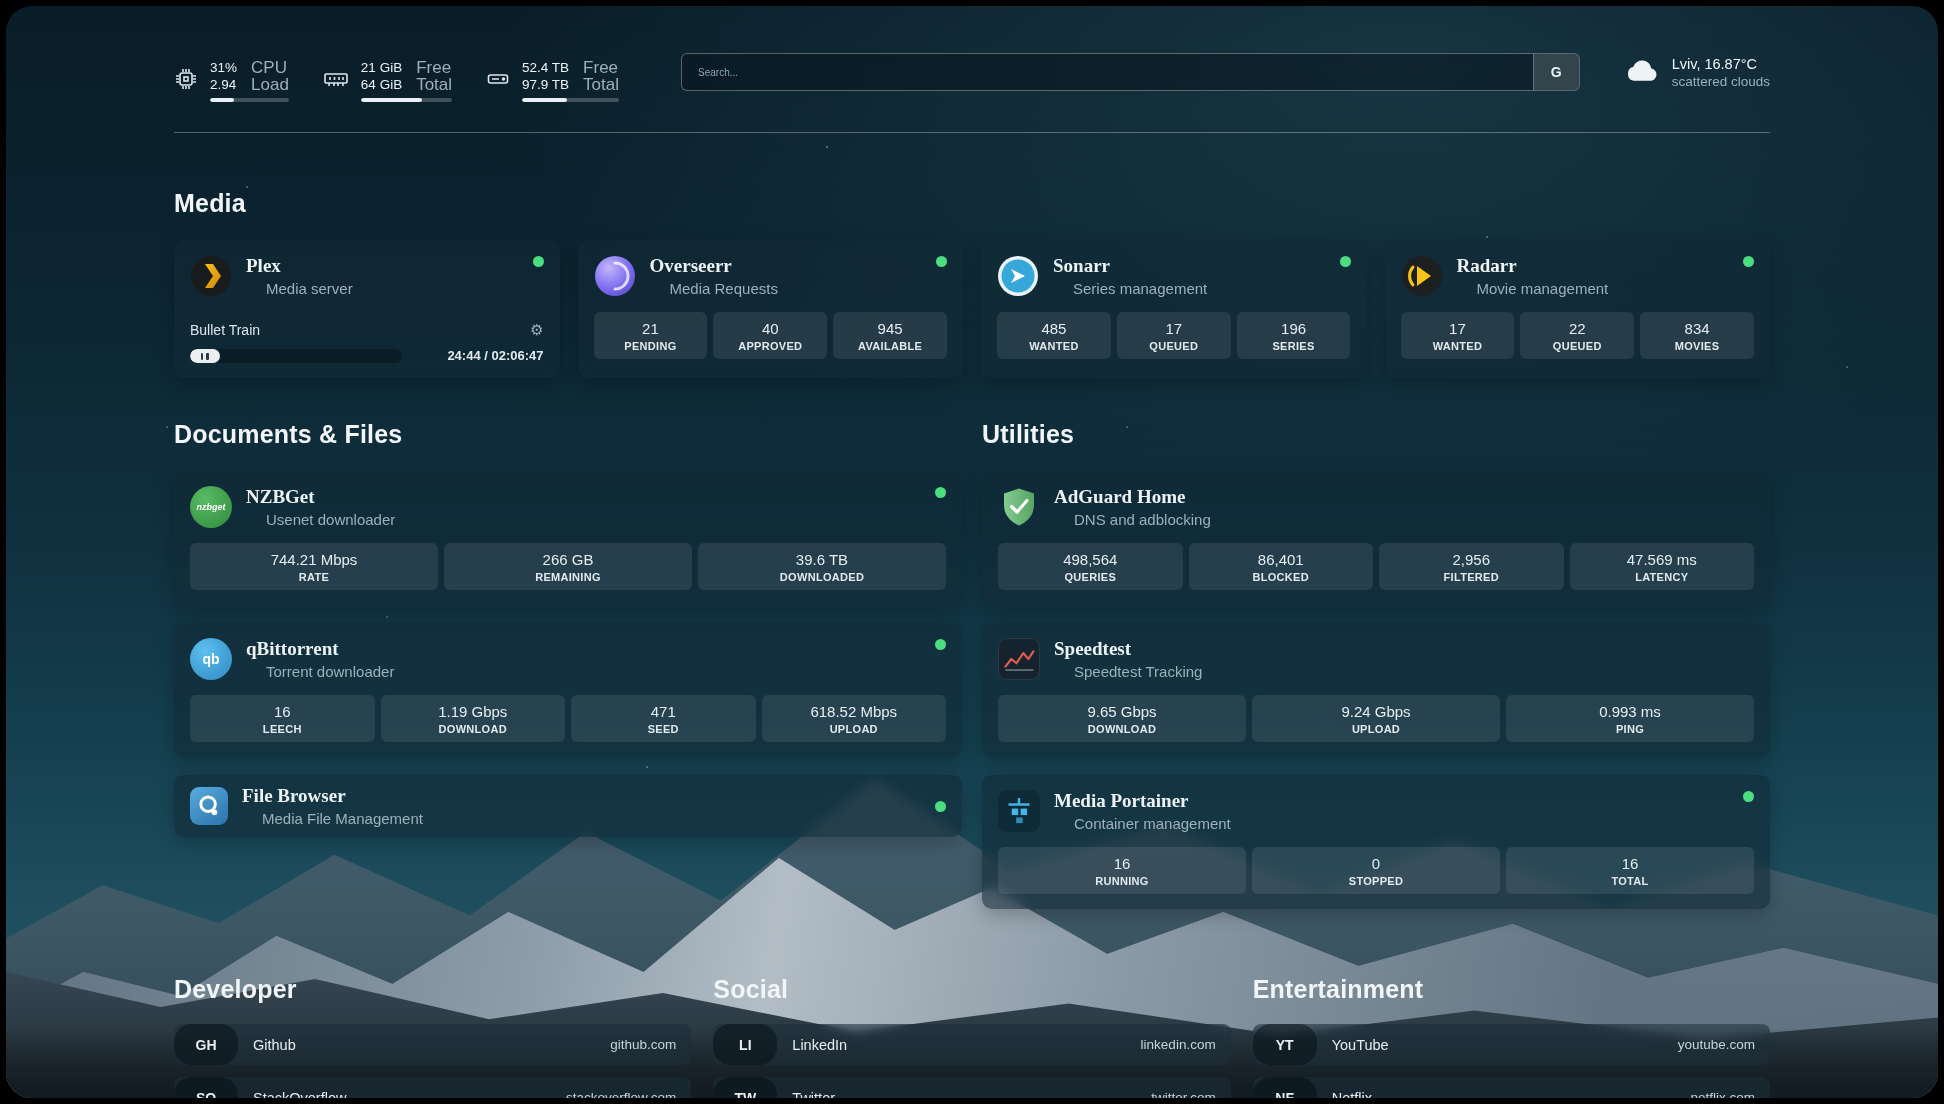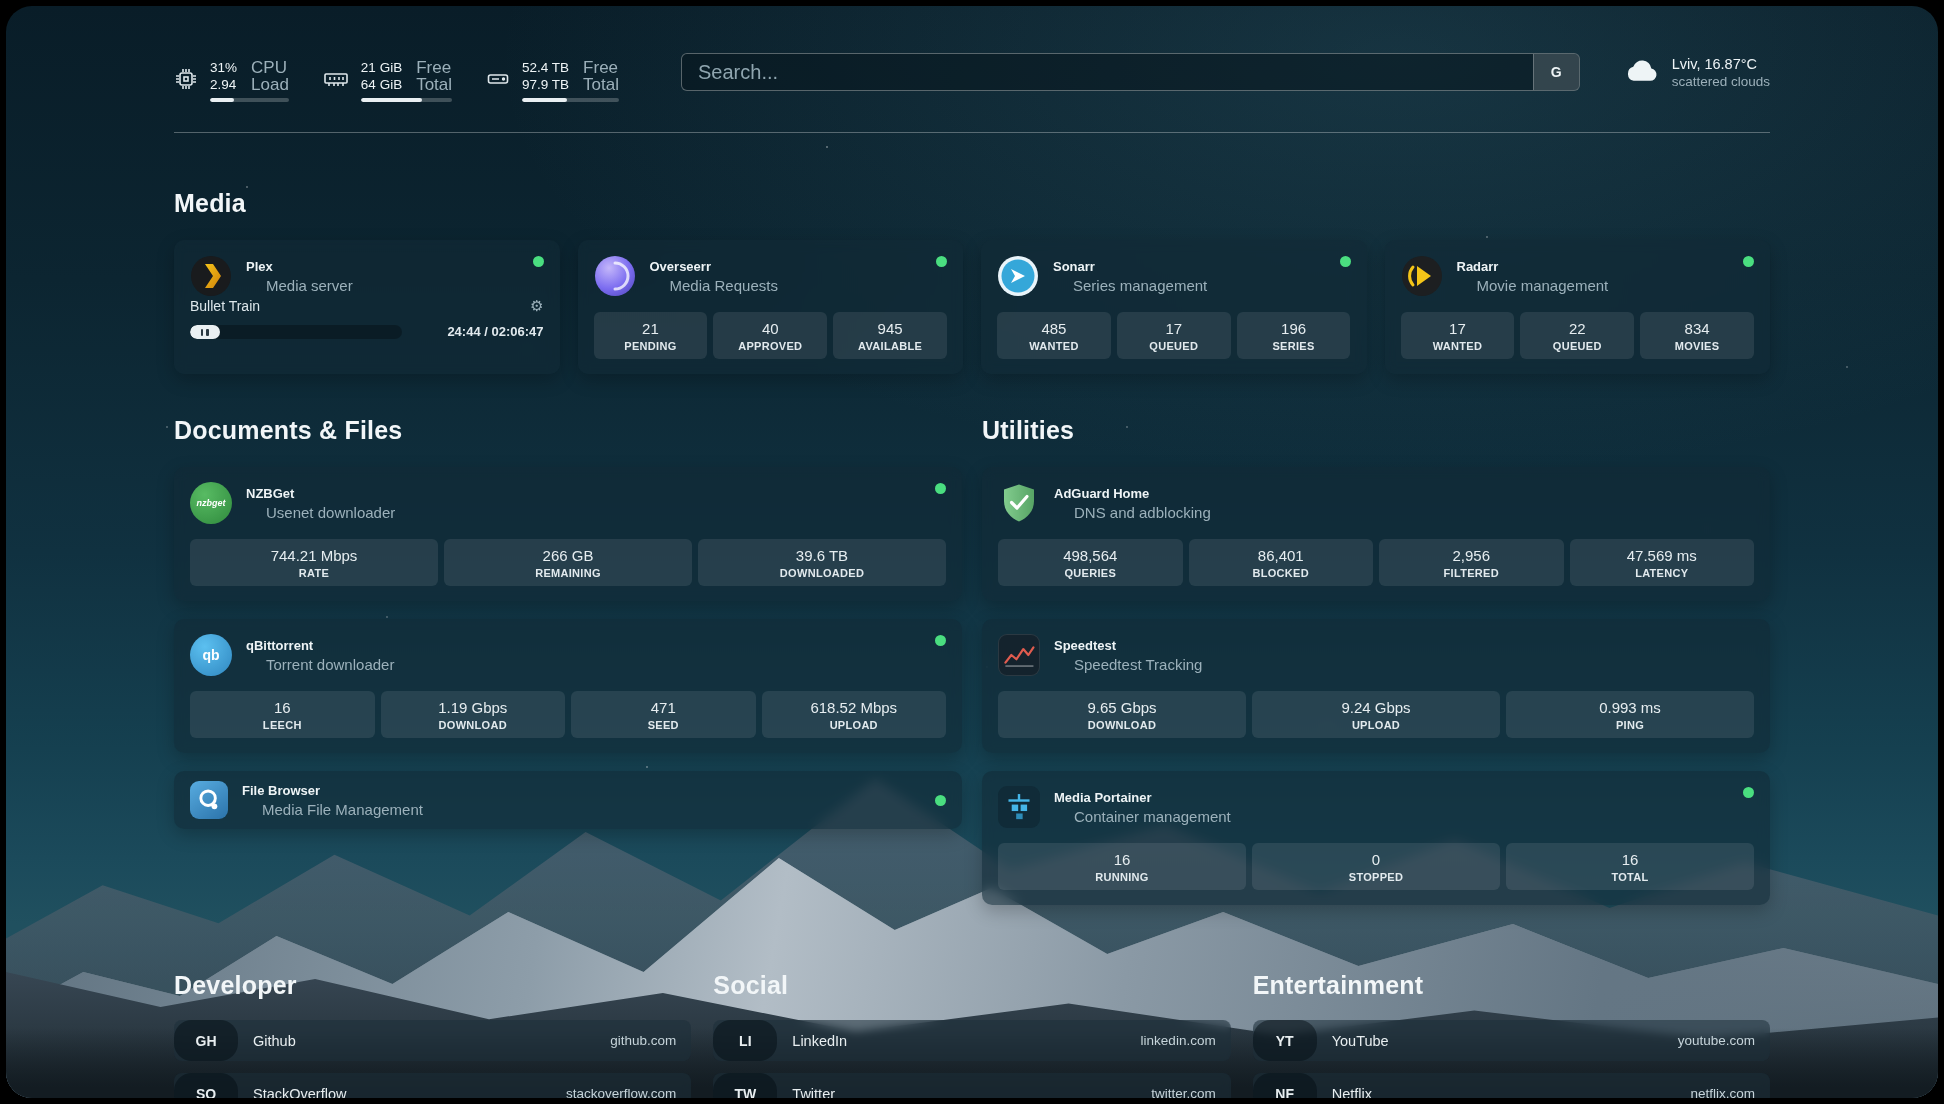--- a/index.html
+++ b/index.html
@@ -34,21 +34,21 @@
   .sys-icon { margin-top:8px; display:flex; }
   .sys-grid { display:grid; grid-template-columns:auto auto; column-gap:14px; row-gap:0; }
   .sys-val { font-size:13.5px; color:#eef4f6; line-height:17px; }
   .sys-lab { font-size:17px; color:#9cb0ba; line-height:17px; }
   .sys-bar { margin-top:5px; height:4px; border-radius:2px; background:rgba(255,255,255,.22); overflow:hidden; }
   .sys-fill { height:100%; background:#e9eff2; border-radius:2px; }
 
   .searchwrap { flex:1; display:flex; align-items:stretch; height:38px; margin:0 44px 0 28px;
     background:rgba(8,22,29,.55); border:1px solid rgba(255,255,255,.32); border-radius:6px; overflow:hidden; }
   .searchwrap input { flex:1; background:transparent; border:none; outline:none; padding:0 16px;
-    font-size:20px; color:#e8eef0; font-family:"Liberation Sans",sans-serif; }
+    font-size:10px; color:#e8eef0; font-family:"Liberation Sans",sans-serif; }
   .searchwrap input::placeholder { color:#8fa5af; }
   .search-btn { width:46px; border:none; border-left:1px solid rgba(255,255,255,.25); background:rgba(255,255,255,.16);
     color:#eef4f6; font-size:14px; font-weight:700; cursor:pointer; font-family:"Liberation Sans",sans-serif; }
 
   .weather { display:flex; align-items:flex-end; gap:12px; }
   .weather-loc { font-size:14.5px; color:#eef4f6; }
   .weather-cond { font-size:13.5px; color:#9cb0ba; margin-top:2px; }
 
   .divider { margin-top:30px; border-top:1px solid rgba(255,255,255,.30); }
 
@@ -57,31 +57,31 @@
   .sec-media { margin-top:56px; }
   .media-grid { display:grid; grid-template-columns:repeat(4,1fr); gap:18px; margin-top:22px; }
   .columns { display:grid; grid-template-columns:1fr 1fr; gap:20px; margin-top:42px; }
   .col .section-title { margin-bottom:22px; }
   .col .card + .card { margin-top:18px; }
 
   .card { position:relative; background:rgba(17,42,54,.58); border-radius:10px; padding:15px 16px;
     box-shadow:0 6px 18px rgba(0,0,0,.22); backdrop-filter:blur(6px); }
   .card-head { display:flex; align-items:center; gap:14px; }
   .svc-icon { width:42px; height:42px; flex:none; display:flex; align-items:center; justify-content:center; }
-  .svc-name { font-size:13px; font-weight:600; color:#eef4f6; }
+  .svc-name { font-size:19px; font-weight:600; color:#eef4f6;font-family:Liberation Serif, serif; }
   .svc-desc { font-size:15px; color:#9cb1bb; margin-top:3px;margin-left:20px; }
   .dot { position:absolute; top:16px; right:16px; width:11px; height:11px; border-radius:50%; background:#4ade80; }
 
   .stats { display:flex; gap:6px; margin-top:15px; }
   .stat { flex:1; background:rgba(255,255,255,.09); border-radius:6px; text-align:center; padding:8px 4px 7px; }
   .stat-value { font-size:15px; color:#e6edf0; }
   .stat-label { font-size:11px; font-weight:700; color:#e2eaee; margin-top:3px; letter-spacing:.3px; }
 
   
-  .plex-media { margin-top:0; }
+  .plex-media { margin-top:24px; }
   .plex-title-row { display:flex; justify-content:space-between; align-items:center; }
   .plex-title { font-size:14px; color:#dde7eb; }
   .gear { font-size:15px; color:#9cb1bb; cursor:pointer; }
   .plex-progress-row { display:flex; align-items:flex-end; margin-top:9px;gap:31px; }
   .plex-bar { flex:1; height:14px; border-radius:7px; background:rgba(7,20,26,.55); overflow:hidden; }
   .plex-fill { height:100%; background:#eaf0f2; border-radius:7px; display:flex; align-items:center; justify-content:center; gap:3px; }
   .pause-bar { width:2.5px; height:7px; background:#2b3a42; border-radius:1px; }
   .plex-time { margin-left:14px; font-size:13px; font-weight:700; color:#e2eaee; white-space:nowrap; }
 
   .card-slim { padding:10px 16px; }

